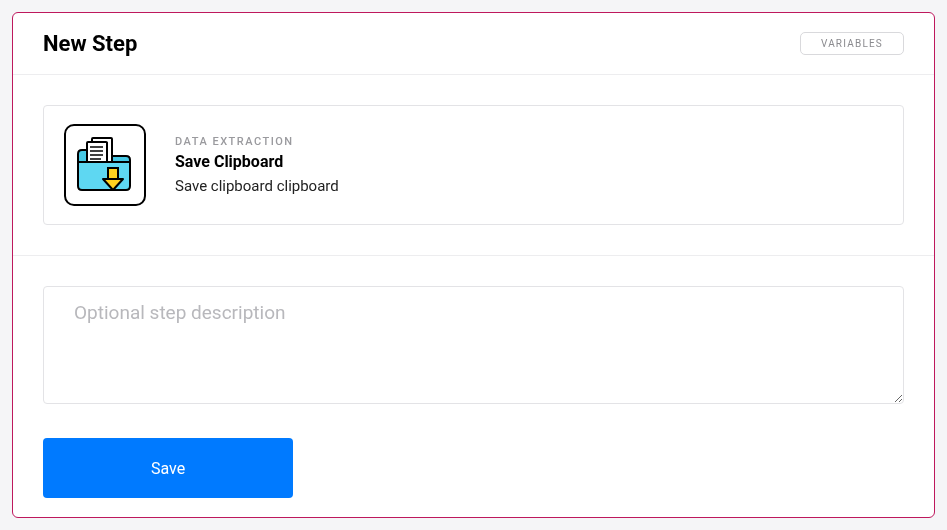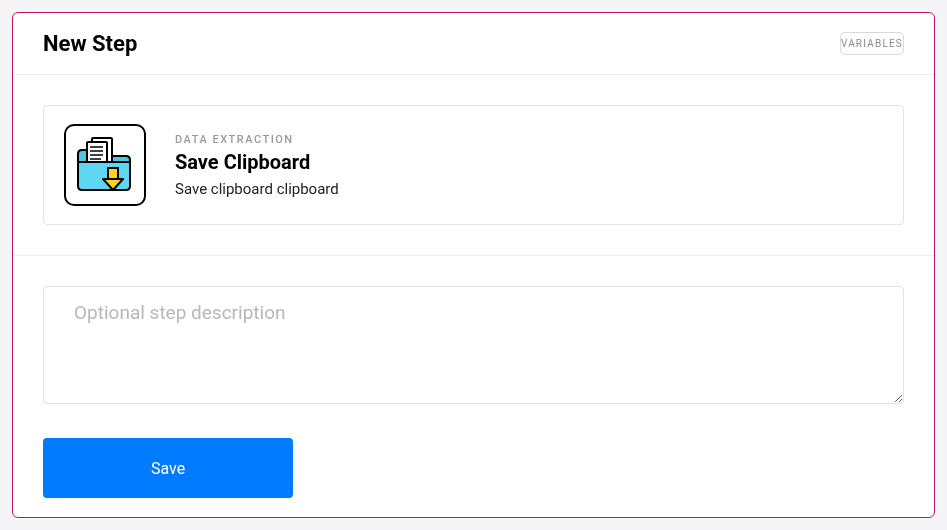--- a/index.html
+++ b/index.html
@@ -34,21 +34,21 @@
       font-size: 22px;
       font-weight: 700;
       color: #000;
     }
     .variables-btn {
       border: 1px solid #d9d9dc;
       background: #fff;
       color: #8a8a8e;
       font-size: 10px;
       letter-spacing: 1.2px;
-      padding: 5px 0;
+      padding: 5px 20px;
       border-radius: 5px;
       cursor: pointer;
       font-family: inherit;
     }
     .section {
       padding: 30px;
     }
     .step-block {
       border: 1px solid #e3e3e6;
       border-radius: 4px;
@@ -73,21 +73,21 @@
       flex-direction: column;
       gap: 4px;
     }
     .step-category {
       font-size: 11px;
       letter-spacing: 1.5px;
       color: #9a9a9e;
       font-weight: 500;
     }
     .step-title {
-      font-size: 20px;
+      font-size: 16px;
       font-weight: 700;
       color: #000;
       line-height: 1.2;
     }
     .step-subtitle {
       font-size: 15px;
       color: #222;
       margin-top: 2px;
     }
     .divider {

